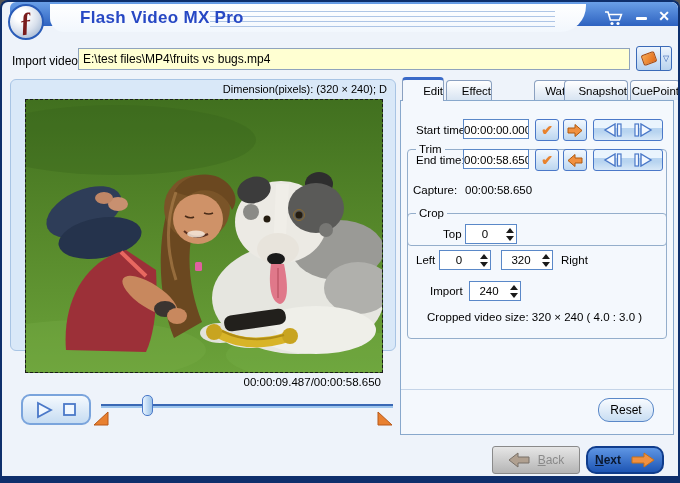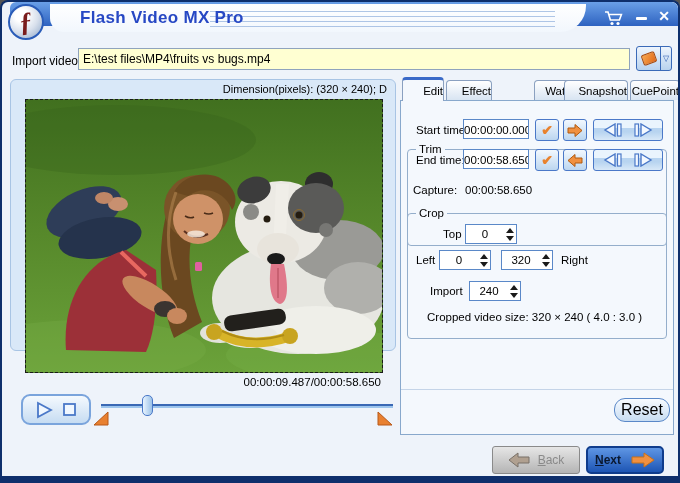--- a/index.html
+++ b/index.html
@@ -93,29 +93,29 @@
   .spin-val { flex:1; text-align:center; font-size:11.5px; }
   .spin-arrows { width:12px; display:flex; flex-direction:column; align-items:center; gap:3px;
     cursor:pointer; }
   .tri-up { width:0; height:0; border-left:4px solid transparent; border-right:4px solid transparent;
     border-bottom:5px solid #1a1a1a; }
   .tri-down { width:0; height:0; border-left:4px solid transparent; border-right:4px solid transparent;
     border-top:5px solid #1a1a1a; }
   .divider { position:absolute; top:288px; left:0; right:0; height:1px; background:#c4d4e8; }
   .reset-btn { position:absolute; top:297px; left:197px; width:56px; height:24px;
     border:1px solid #5a88c8; border-radius:11px; background:linear-gradient(#f8fbff,#c8ddf2);
-    font-size:16px; display:flex; align-items:center; justify-content:center; cursor:pointer;margin-left:16px; }
+    font-size:12px; display:flex; align-items:center; justify-content:center; cursor:pointer; }
 
   
   .back-btn { position:absolute; top:444px; left:490px; width:88px; height:28px;
     border:1px solid #8a8a8a; border-radius:3px; background:linear-gradient(#e6e6e6,#b4b4b4);
     display:flex; align-items:center; justify-content:center; gap:8px; color:#8a8a8a;
     font-size:12px; }
   .next-btn { position:absolute; top:444px; left:584px; width:78px; height:28px;
-    border:2px solid #0f3c8c; border-radius:5px; background:linear-gradient(#5f96e4,#1d55b4);
+    border:2px solid #0f3c8c; border-radius:10px; background:linear-gradient(#5f96e4,#1d55b4);
     display:flex; align-items:center; justify-content:center; gap:10px; color:#0a1830;
     font-size:12px; font-weight:bold; cursor:pointer; }
   .uline { display:block; }
   .uline::first-letter { text-decoration:underline; }
 </style>
 </head>
 <body>
 
 <div class="window">
 

